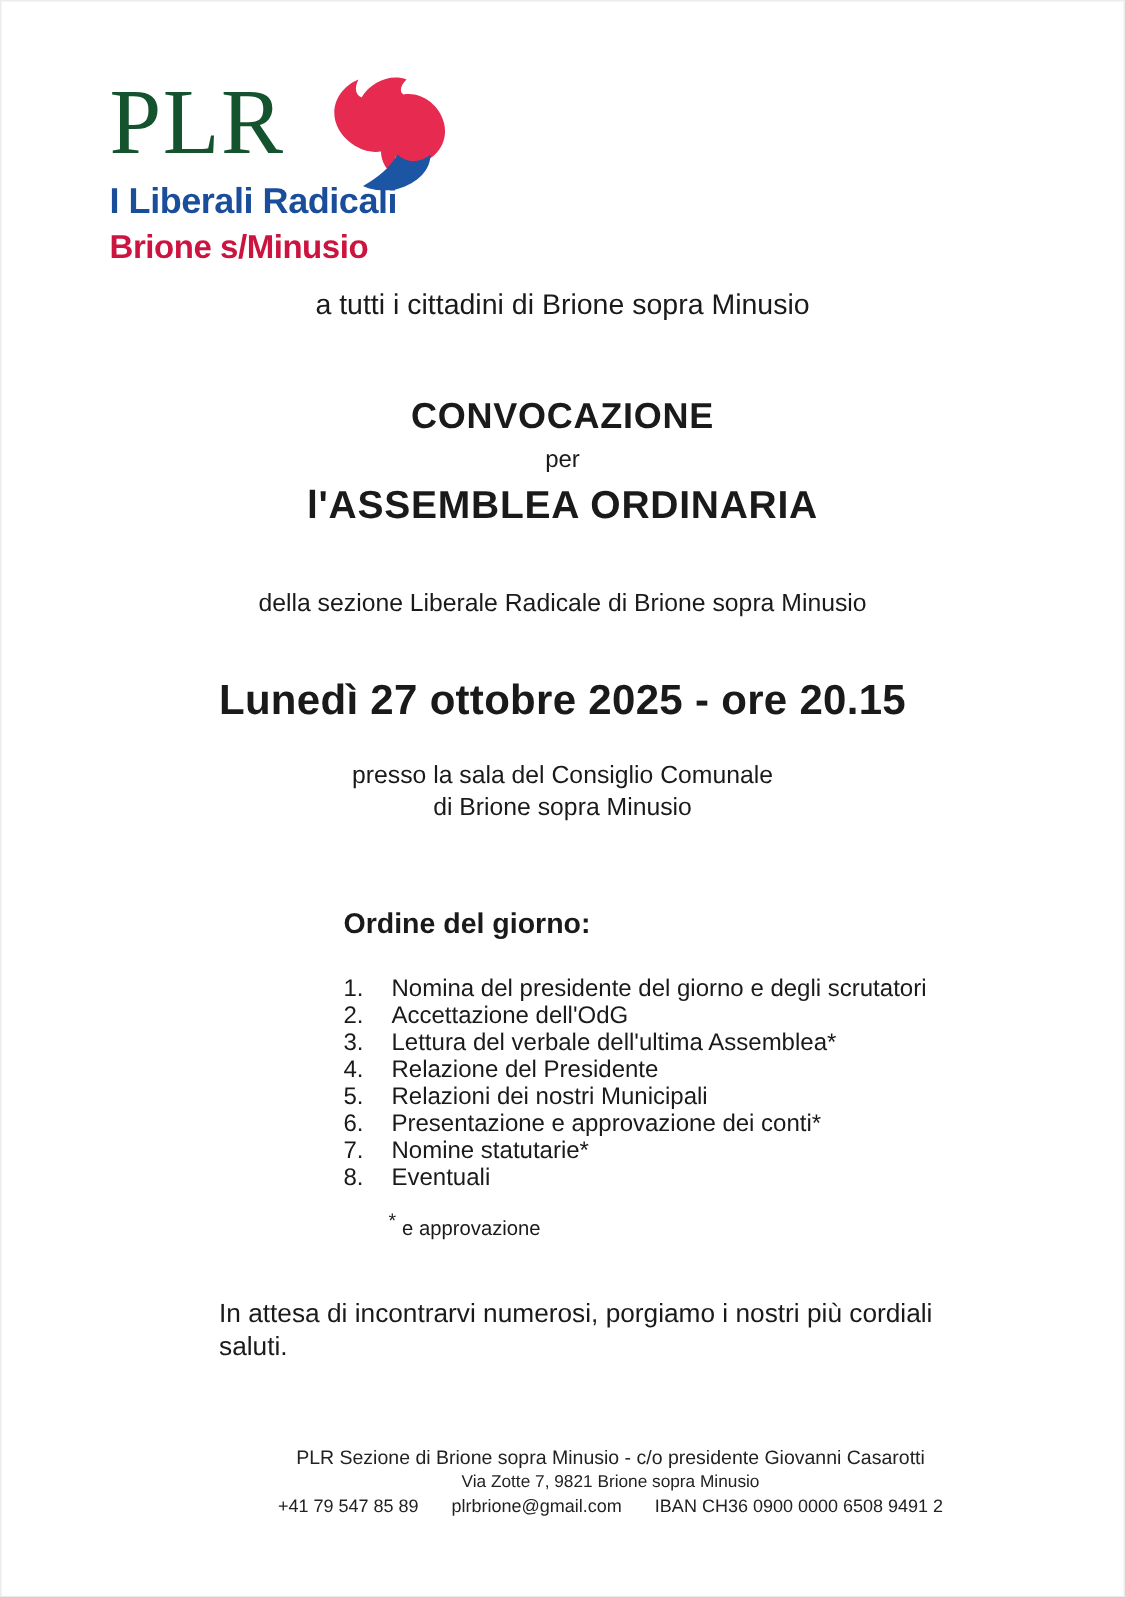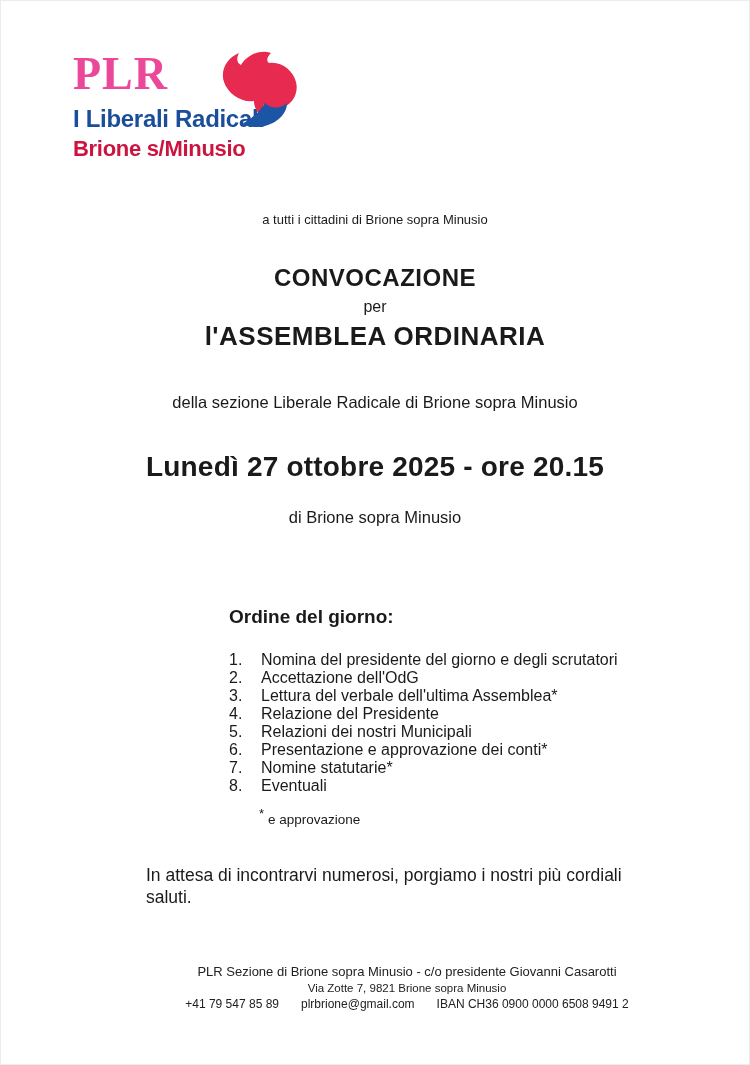--- a/index.html
+++ b/index.html
@@ -13,24 +13,24 @@
     box-sizing: border-box;
     font-family: "Liberation Sans", sans-serif;
     color: #1a1a1a;
     overflow: hidden;
   }
 
   
   .logo { position: absolute; left: 72px; top: 50px; }
   .logo-acronym {
     font-family: "Liberation Serif", serif;
-    font-weight: bold;
-    font-size: 46px;
+    font-weight: normal;
+    font-size: 62px;
     line-height: 1;
-    color: #ec4899;
+    color: #14532d;
     letter-spacing: 1px;
   }
   .logo-line1 {
     margin-top: 9px;
     font-weight: bold;
     font-size: 24px;
     line-height: 1.05;
     color: #1a4e9b;
     letter-spacing: -0.3px;
   }
@@ -46,21 +46,21 @@
     position: absolute;
     left: 145px;
     top: 0px;
     width: 82px;
     height: 76px;
   }
 
   
   .abs { position: absolute; left: 0; width: 100%; text-align: center; }
 
-  .salutation { top: 211px; font-size: 13px; }
+  .salutation { top: 192px; font-size: 19px; }
 
   .title-block { top: 265px; line-height: 1; }
   .title-main { font-size: 24px; font-weight: bold; letter-spacing: 0.5px; }
   .title-per  { font-size: 16px; margin-top: 9px; }
   .title-sub  { font-size: 26px; font-weight: bold; margin-top: 8px; letter-spacing: 0.5px; }
 
   .section-line { top: 392px; font-size: 16.5px; }
 
   .datetime { top: 450px; font-size: 28px; font-weight: bold; letter-spacing: 0.2px; }
 
@@ -113,20 +113,21 @@
     <div class="title-main">CONVOCAZIONE</div>
     <div class="title-per">per</div>
     <div class="title-sub">l'ASSEMBLEA ORDINARIA</div>
   </div>
 
   <div class="abs section-line">della sezione Liberale Radicale di Brione sopra Minusio</div>
 
   <div class="abs datetime">Lunedì 27 ottobre 2025 - ore 20.15</div>
 
   <div class="abs location">
+    <div>presso la sala del Consiglio Comunale</div>
     <div>di Brione sopra Minusio</div>
   </div>
 
   <div class="agenda">
     <div class="agenda-heading">Ordine del giorno:</div>
     <div class="agenda-list">
       <div class="agenda-item">
         <span class="agenda-num">1.</span>
         <span>Nomina del presidente del giorno e degli scrutatori</span>
       </div>

